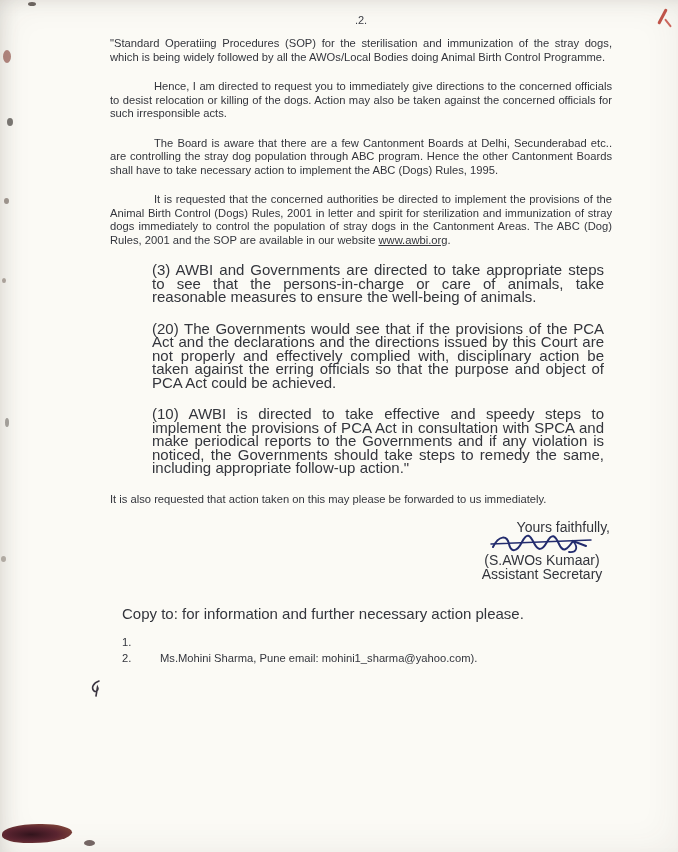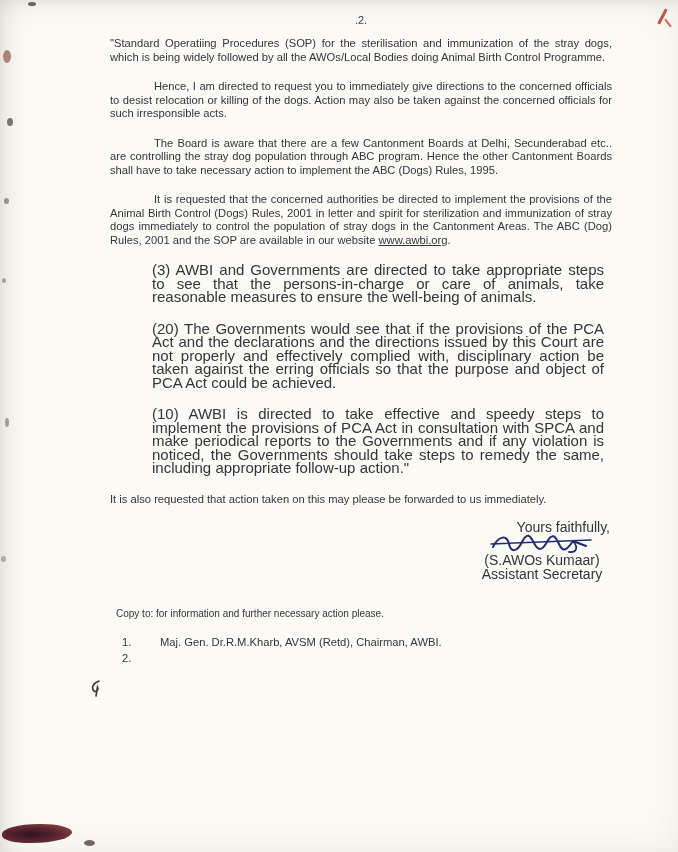--- a/index.html
+++ b/index.html
@@ -49,22 +49,22 @@
   .sig-block{
     width:140px;
     margin-left:auto;
     text-align:center;
     font-size:14px;
     line-height:14px;
   }
   .sig-valediction{ text-align:right; padding-right:2px;}
   .sig-scribble{ display:block; margin:-2px auto -3px auto; }
   .copy-to{
-    margin:26px 0 14px 6px;
-    font-size:10px;
+    margin:26px 0 14px 12px;
+    font-size:15px;
     line-height:14px;
   }
   .recipient{
     display:flex;
     margin:0 0 2px 12px;
     font-size:11.2px;
     line-height:14px;
   }
   .recipient .num{ width:38px; flex:0 0 38px; }
 
@@ -129,19 +129,19 @@
         <path d="M2 12 L102 8" stroke="#232c6e" stroke-width="1.5" fill="none" stroke-linecap="round"></path>
       </svg>
       <div>(S.AWOs Kumaar)</div>
       <div>Assistant Secretary</div>
     </div>
 
     <div class="copy-to">Copy to: for information and further necessary action please.</div>
 
     <div class="recipient">
       <span class="num">1.</span>
-      <span>Maj. Gen. Dr.R.M.Kharb, AVSM (Retd), Chairman, AWBI.</span>
     </div>
     <div class="recipient">
       <span class="num">2.</span>
+      <span>Ms.Mohini Sharma, Pune email: mohini1_sharma@yahoo.com).</span>
     </div>
   </div>
 </div>
 
 </body></html>

